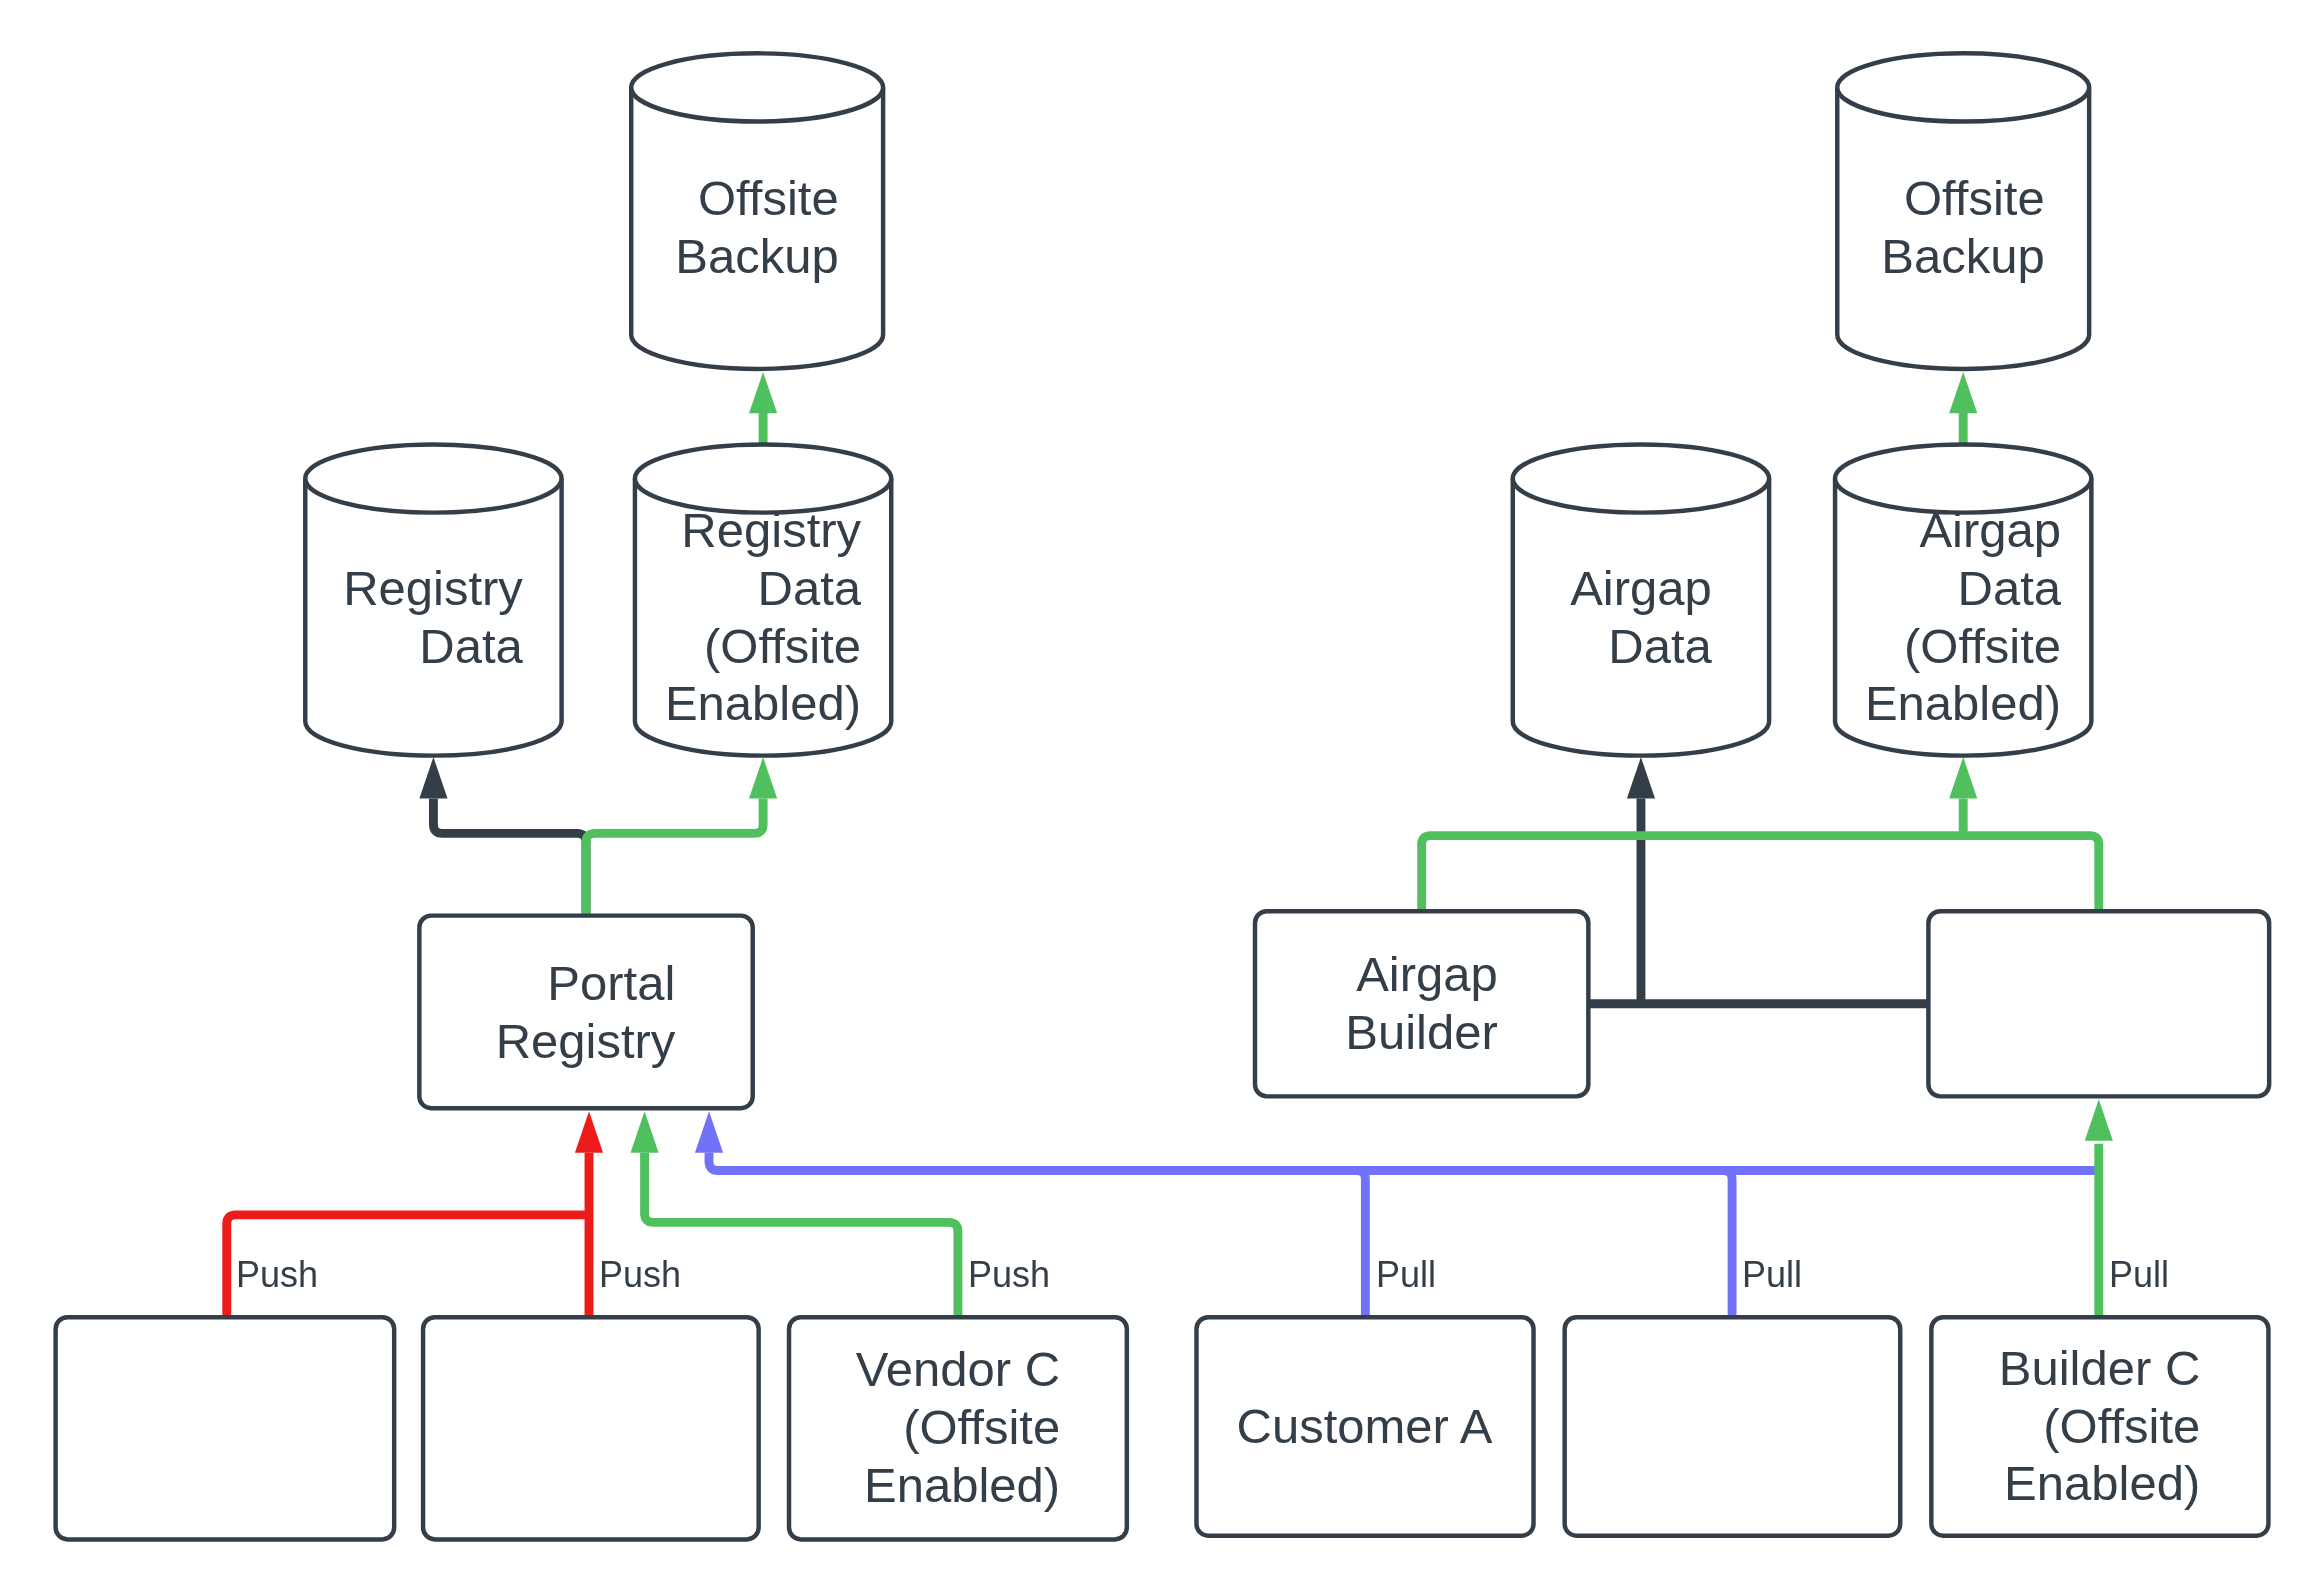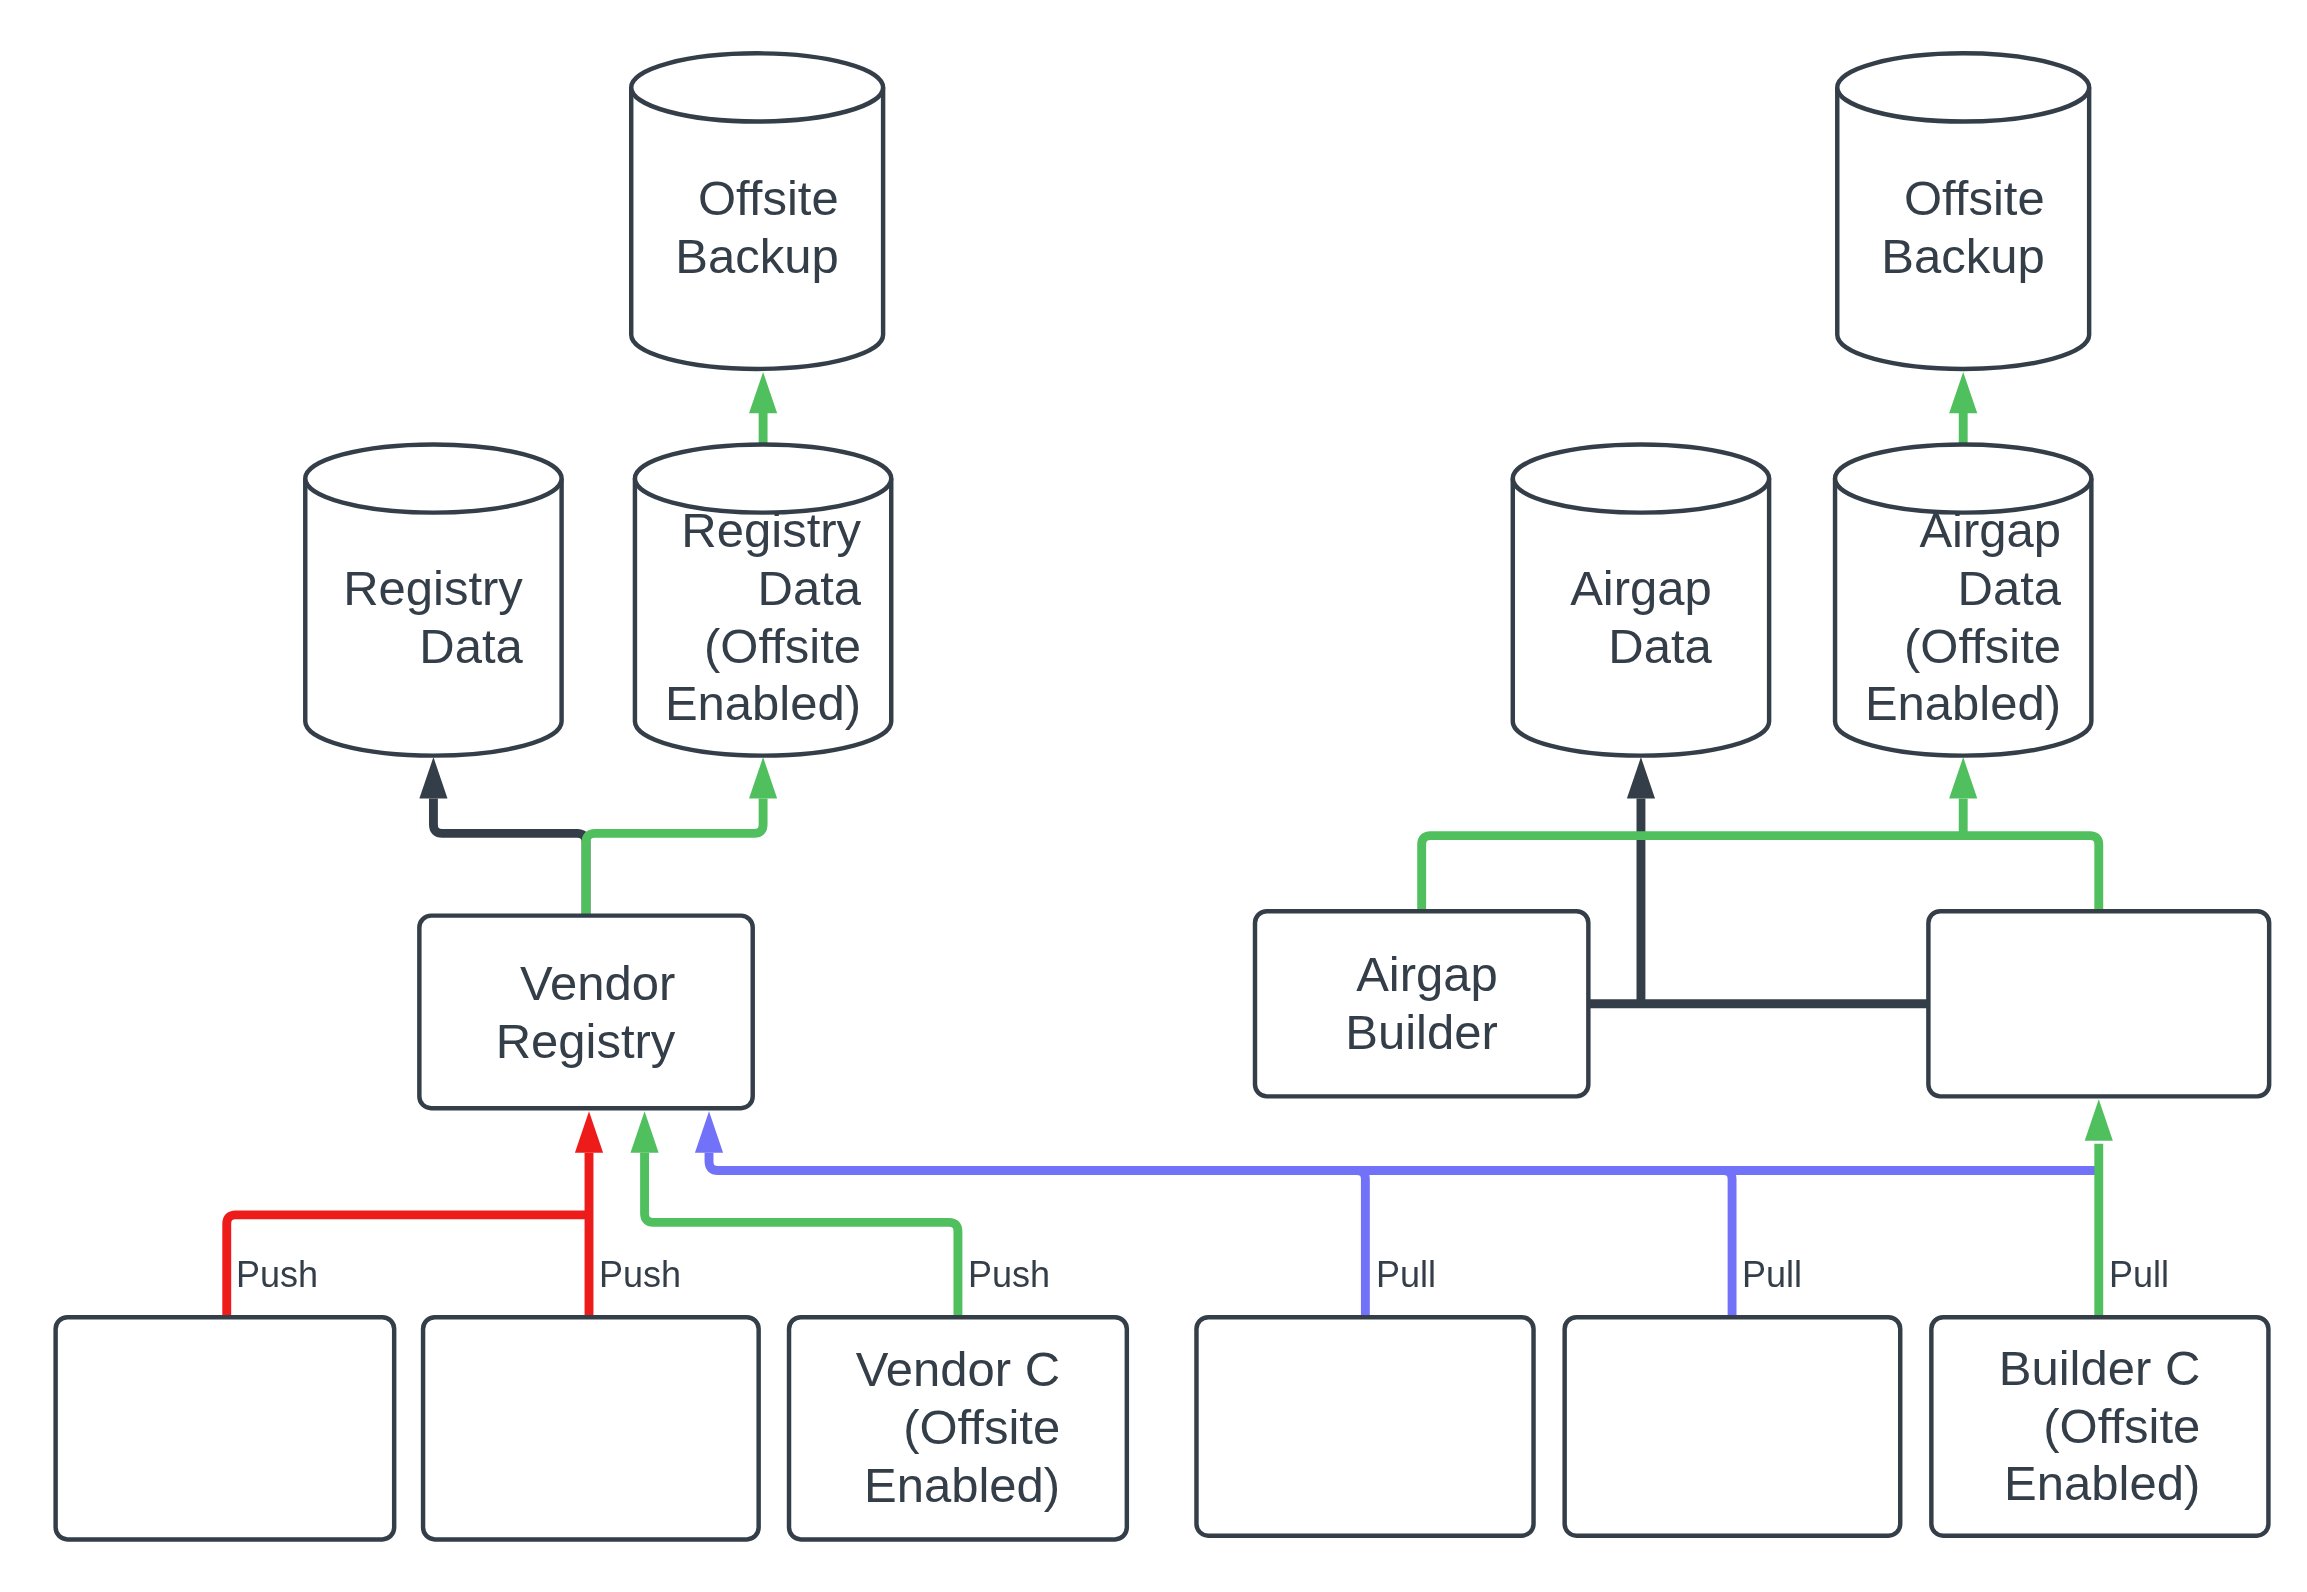--- a/index.html
+++ b/index.html
@@ -117,35 +117,36 @@
   </svg>
 
   <div class="lbl" style="left:631px;top:87px;width:252px;height:282px">Offsite
 Backup</div>
   <div class="lbl" style="left:305px;top:479px;width:256px;height:277px">Registry
 Data</div>
   <div class="lbl" style="left:635px;top:479px;width:256px;height:277px">Registry
 Data
 (Offsite
 Enabled)</div>
-  <div class="lbl" style="left:419px;top:916px;width:333px;height:193px">Vendor
+  <div class="lbl" style="left:419px;top:916px;width:333px;height:193px">Portal
 Registry</div>
   <div class="lbl" style="left:789px;top:1317px;width:338px;height:222px">Vendor C
 (Offsite
 Enabled)</div>
   <div class="lbl" style="left:1837px;top:87px;width:252px;height:282px">Offsite
 Backup</div>
   <div class="lbl" style="left:1513px;top:479px;width:256px;height:277px">Airgap
 Data</div>
   <div class="lbl" style="left:1835px;top:479px;width:256px;height:277px">Airgap
 Data
 (Offsite
 Enabled)</div>
   <div class="lbl" style="left:1255px;top:911px;width:333px;height:185px">Airgap
 Builder</div>
+  <div class="lbl" style="left:1196px;top:1317px;width:337px;height:219px">Customer A</div>
   <div class="lbl" style="left:1931px;top:1317px;width:337px;height:219px">Builder C
 (Offsite
 Enabled)</div>
 
   <div class="elbl" style="left:236px;top:1254px">Push</div>
   <div class="elbl" style="left:599px;top:1254px">Push</div>
   <div class="elbl" style="left:968px;top:1254px">Push</div>
   <div class="elbl" style="left:1376px;top:1254px">Pull</div>
   <div class="elbl" style="left:1742px;top:1254px">Pull</div>
   <div class="elbl" style="left:2109px;top:1254px">Pull</div>

